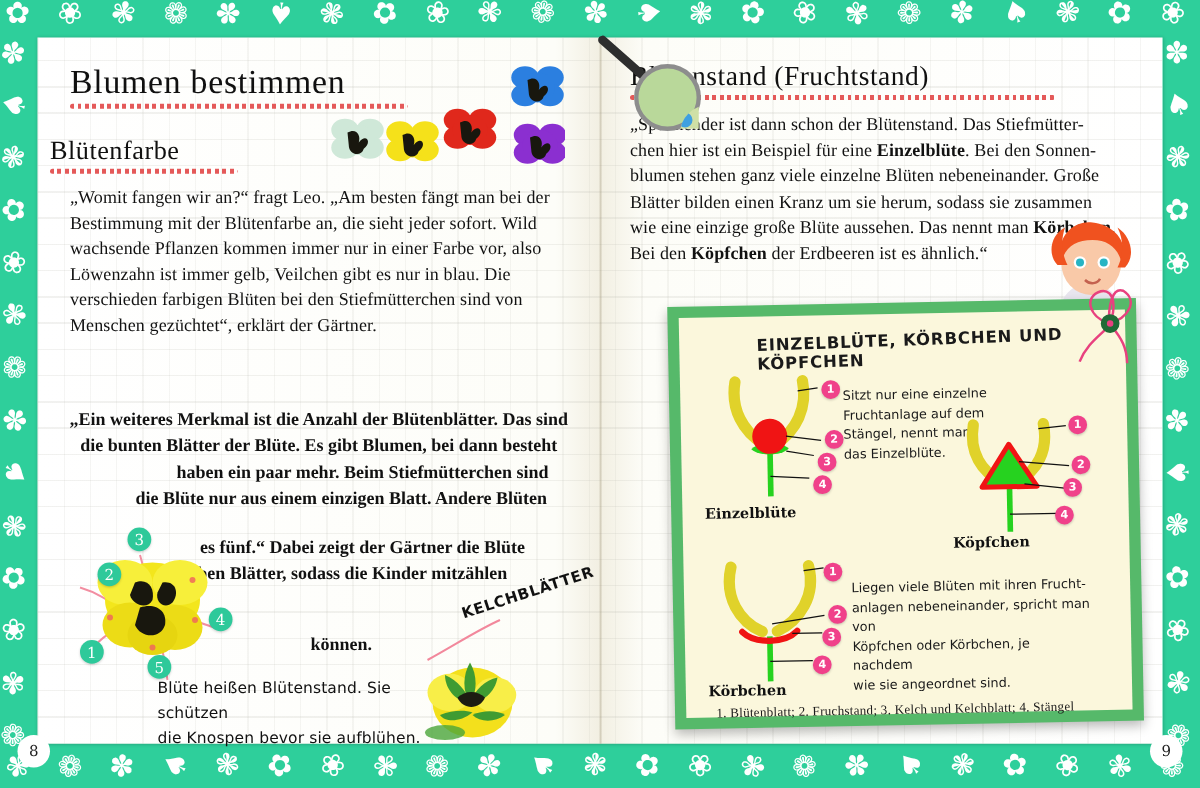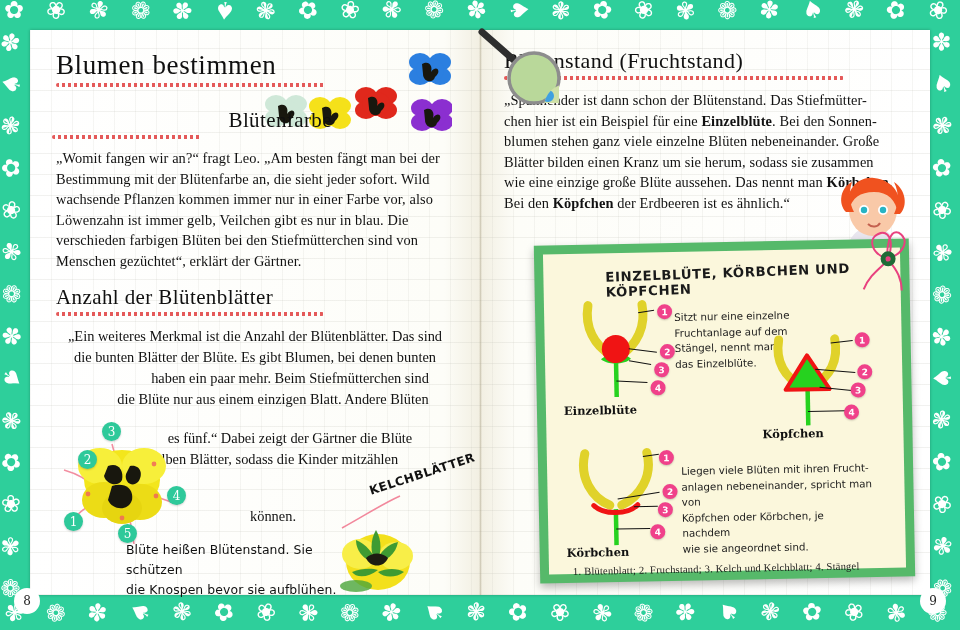--- a/index.html
+++ b/index.html
@@ -35,21 +35,21 @@
   .h2{font-size:21px;letter-spacing:.4px;color:#101010;margin:0;font-weight:400;}
   .rule{height:4px;margin-top:2px;
     background:repeating-linear-gradient(90deg,#e24b4b 0 3px,transparent 3px 6px);
     border-radius:2px;opacity:.92;}
 
   
   .body{font-size:14.4px;line-height:20.6px;color:#111;letter-spacing:.1px;}
   .body b{font-weight:700;}
 
   
-  .shaped{font-size:14.4px;line-height:21px;color:#111;text-align:center;}
+  .shaped{font-size:14.4px;line-height:21px;color:#111;text-align:center;font-weight:bold;}
   .shaped .l{display:block;white-space:nowrap;}
   .sans{font-family:"DejaVu Sans",sans-serif;font-size:12.4px;line-height:20px;color:#111;letter-spacing:.1px;}
 
   
   .num{position:absolute;width:19px;height:19px;border-radius:50%;
     background:#2ec99a;color:#fff;font-family:"DejaVu Serif",serif;font-size:12px;
     display:flex;align-items:center;justify-content:center;
     box-shadow:0 1px 2px rgba(0,0,0,.18);}
   .pnum{position:absolute;width:15px;height:15px;border-radius:50%;
     background:#f0418a;color:#fff;font-family:"DejaVu Sans",sans-serif;font-size:9px;font-weight:700;
@@ -216,35 +216,31 @@
             <ellipse cx="170" cy="82" rx="11" ry="9" fill="#8b2fd0"></ellipse>
             <ellipse cx="190" cy="82" rx="11" ry="9" fill="#8b2fd0"></ellipse>
             <ellipse cx="180" cy="76" rx="14" ry="12" fill="#8b2fd0"></ellipse>
             <path d="M172 70 C179 66, 183 72, 181 78
                        C187 70, 192 78, 185 83
                        C183 90, 173 88, 173 80 Z" fill="#18170e"></path>
           </g>
         </g>
     </svg>
 
-    <div style="position:absolute;left:22px;top:78px;width:280px;text-align:right;">
+    <div style="position:absolute;left:10px;top:78px;width:280px;">
       <h2 class="h2">Blütenfarbe</h2>
       <div class="rule" style="width:150px;"></div>
     </div>
 
     <div class="body" style="position:absolute;left:26px;top:118px;width:400px;">„Womit fangen wir an?“ fragt Leo. „Am besten fängt man bei der Bestimmung mit der Blütenfarbe an, die sieht jeder sofort. Wild wachsende Pflanzen kommen immer nur in einer Farbe vor, also Löwenzahn ist immer gelb, Veilchen gibt es nur in blau. Die verschieden farbigen Blüten bei den Stiefmütterchen sind von Menschen gezüchtet“, erklärt der Gärtner.</div>
 
-    <div style="position:absolute;left:26px;top:255px;width:390px;">
-      <h2 class="h2">Anzahl der Blütenblätter</h2>
-      <div class="rule" style="width:268px;"></div>
-    </div>
 
     <div class="shaped" id="shaped-para" style="position:absolute;left:18px;top:296px;width:414px;">
         <span class="l" style="padding-left: 0px;">„Ein weiteres Merkmal ist die Anzahl der Blütenblätter. Das sind</span>
-        <span class="l" style="padding-left: 0px;">die bunten Blätter der Blüte. Es gibt Blumen, bei denen bunten</span>
+        <span class="l" style="padding-left: 0px;">die bunten Blätter der Blüte. Es gibt Blumen, bei dann besteht</span>
         <span class="l" style="padding-left: 70px;">haben ein paar mehr. Beim Stiefmütterchen sind</span>
         <span class="l" style="padding-left: 36px;">die Blüte nur aus einem einzigen Blatt. Andere Blüten</span>
         <span class="l" style="padding-left: 70px; margin-top: 18px;">es fünf.“ Dabei zeigt der Gärtner die Blüte</span>
         <span class="l" style="padding-left: 36px;">gelben Blätter, sodass die Kinder mitzählen</span>
         <span class="l" style="padding-left: 36px; margin-top: 36px;">können.</span>
       </div>
 
     <svg width="170" height="140" viewBox="0 0 170 140" style="position:absolute;left:8px;top:378px;">
       <g stroke="#f2889c" stroke-width="1.6" fill="none" opacity=".95">
         <path d="M30 118 C40 104, 52 96, 62 92"></path>

